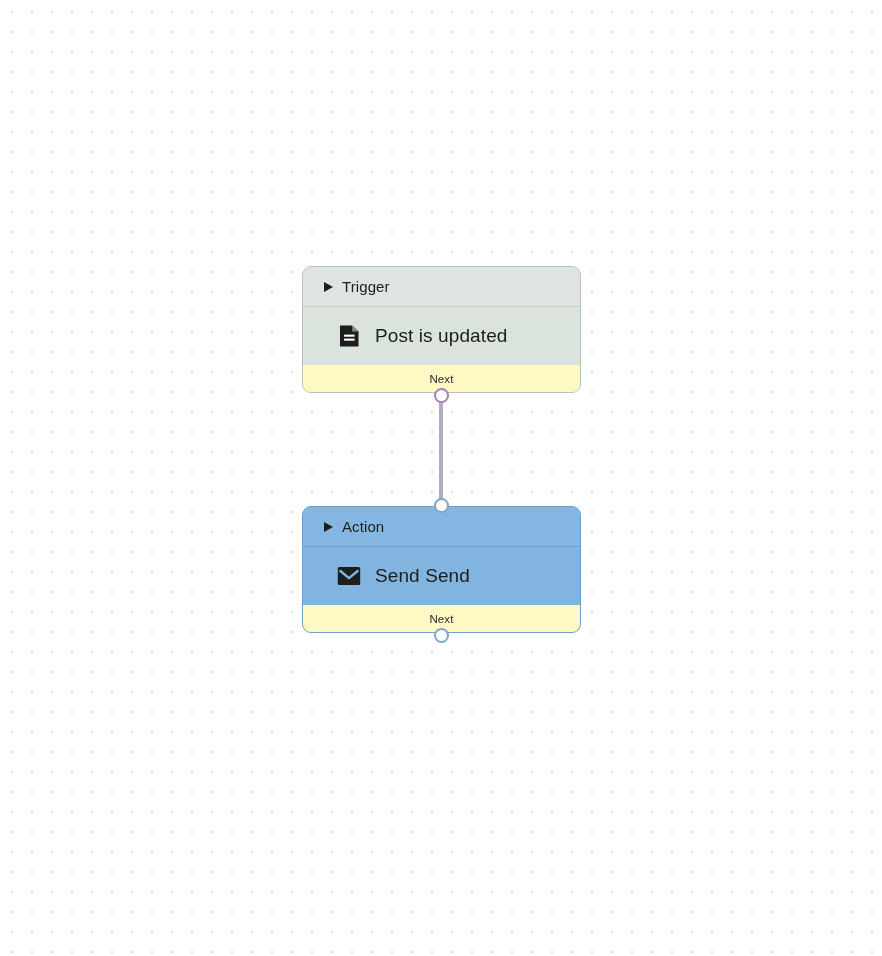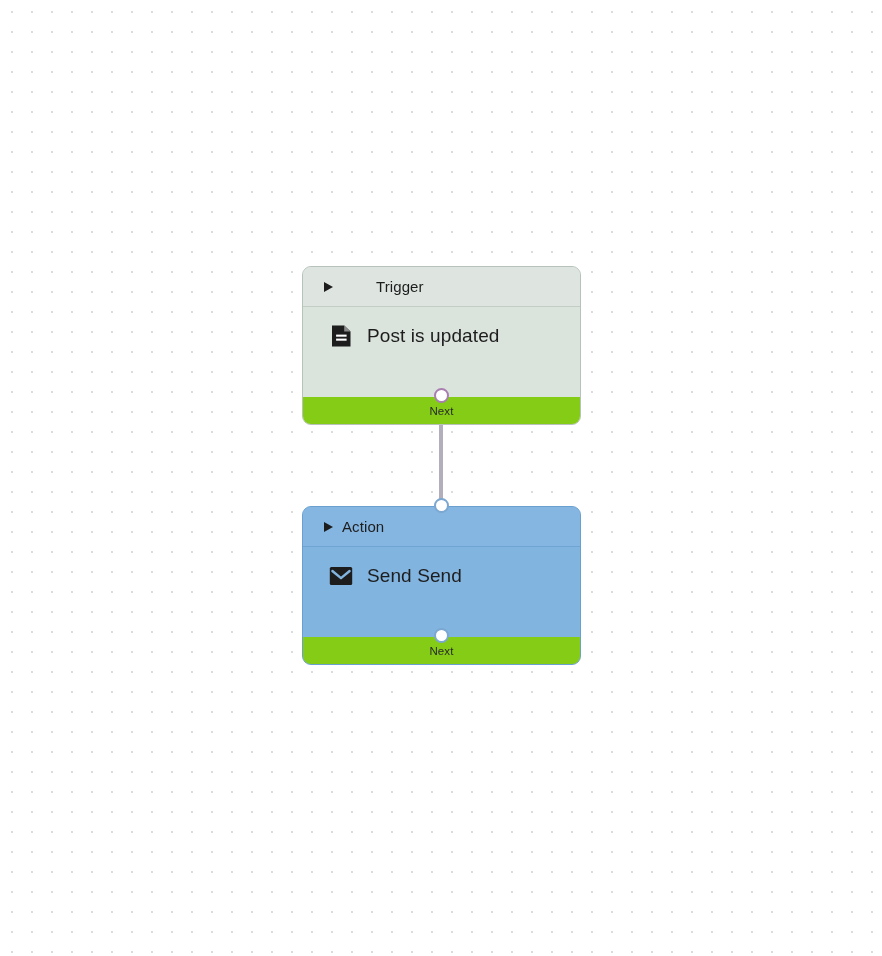--- a/index.html
+++ b/index.html
@@ -71,21 +71,20 @@
   .node-header {
     display: flex;
     align-items: center;
     height: 40px;
     padding-left: 21px;
     box-sizing: border-box;
   }
   .node-trigger .node-header {
     background-color: #dee5e0;
     border-bottom: 1px solid #c3cdc6;
-    gap: 34px;
   }
   .node-action .node-header {
     background-color: #85b6e1;
     border-bottom: 1px solid #6fa5d3;
   }
 
   .disclosure-icon {
     display: inline-block;
     width: 0;
     height: 0;
@@ -98,21 +97,21 @@
   .node-header-label {
     font-size: 15px;
     color: #1d1d1d;
     letter-spacing: 0.1px;
   }
 
   .node-body {
     display: flex;
     align-items: center;
     height: 58px;
-    padding-left: 26px;
+    padding-left: 34px;
     box-sizing: border-box;
   }
 
   .node-icon {
     width: 24px;
     height: 24px;
     flex: 0 0 24px;
     margin-right: 14px;
     display: flex;
     align-items: center;
@@ -120,25 +119,24 @@
   }
 
   .node-title {
     font-size: 19px;
     color: #1d1d1d;
     letter-spacing: 0.1px;
   }
 
   .node-footer {
     height: 27px;
-    background-color: #84cc16;
+    background-color: #fef9c3;
     display: flex;
     align-items: center;
     justify-content: center;
-    margin-top: 32px;
   }
   .node-footer-label {
     font-size: 11.5px;
     color: #2a2a2a;
     letter-spacing: 0.1px;
   }
 </style>
 </head>
 <body>
 

